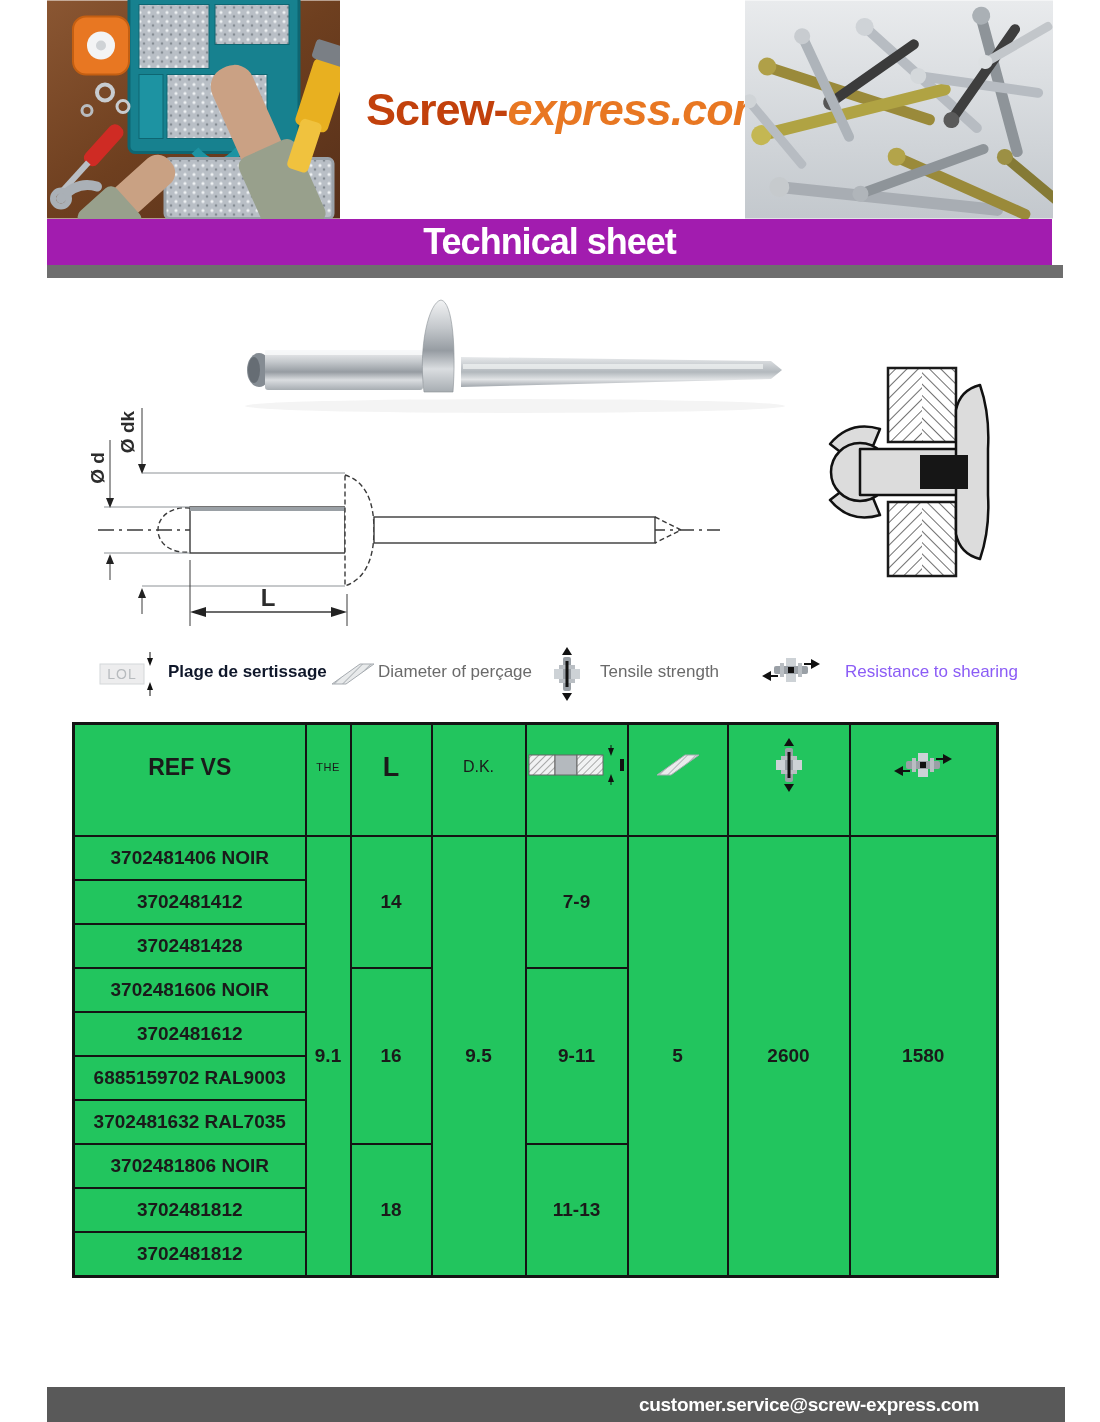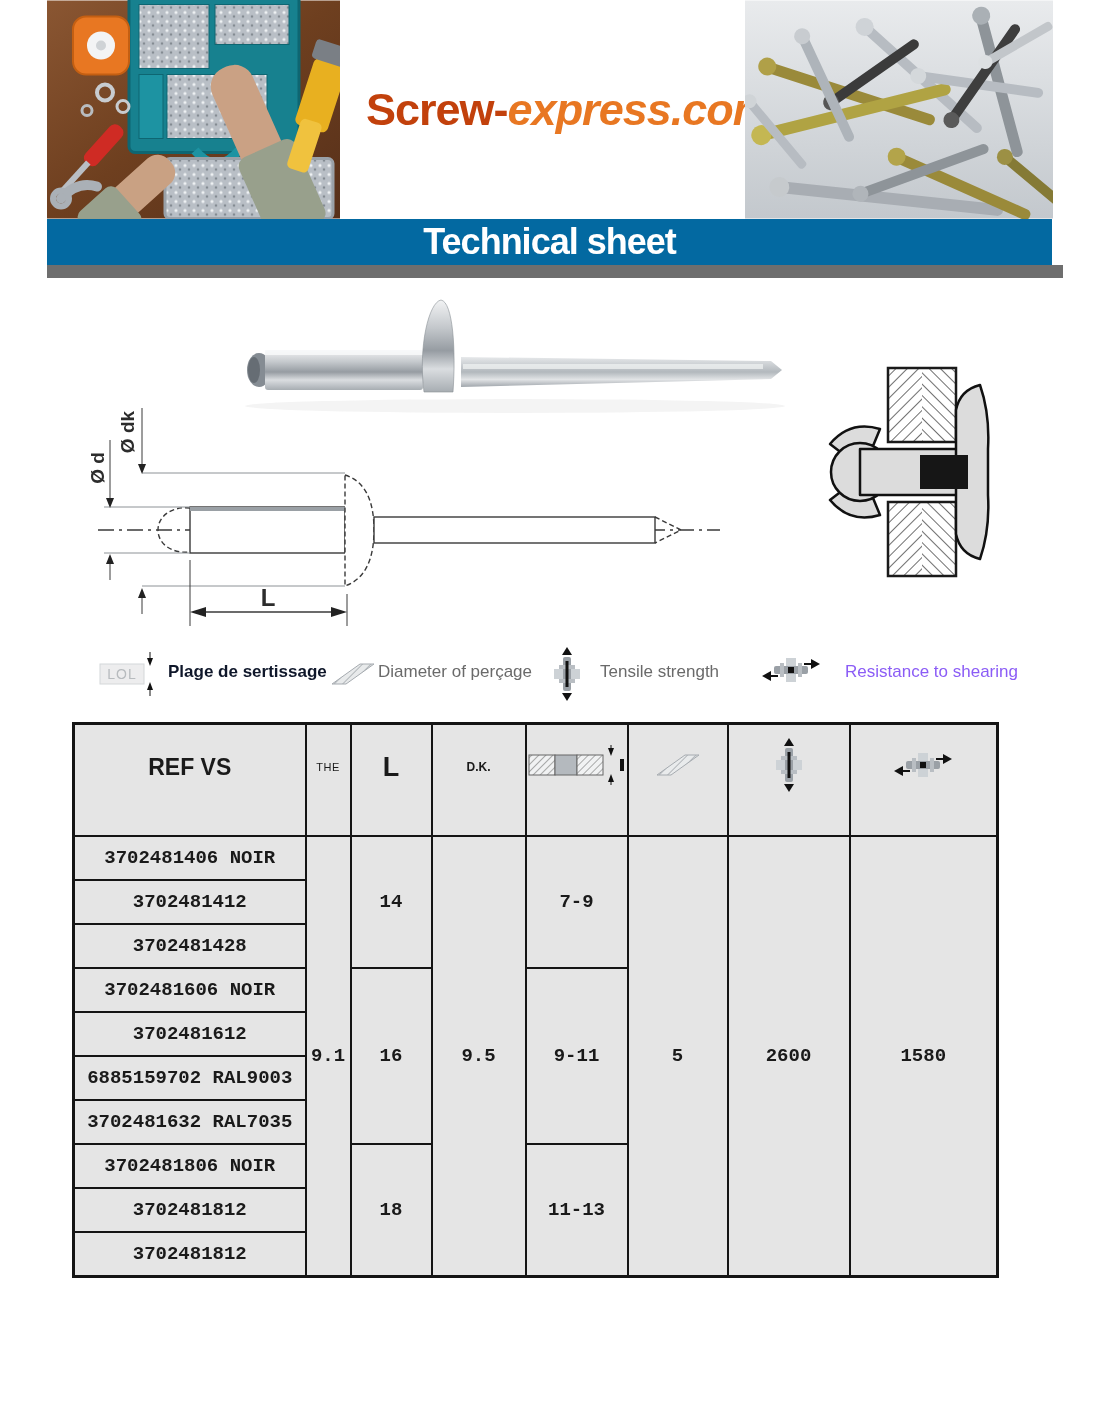--- a/index.html
+++ b/index.html
@@ -8,46 +8,46 @@
   .abs{position:absolute;}
 
   
   .photo-left{left:47px;top:0;width:293px;height:219px;}
   .photo-right{left:745px;top:0;width:308px;height:219px;}
   .logo{left:356px;top:60px;width:396px;height:100px;display:flex;align-items:center;}
   .logo-text{margin-left:10px;font-size:45px;font-weight:bold;letter-spacing:-1px;white-space:nowrap;}
   .logo-screw{color:#c2410c;}
   .logo-express{color:#e87722;font-style:italic;}
 
-  .banner{left:47px;top:219px;width:1005px;height:46px;background:#0369a1;
+  .banner{left:47px;top:219px;width:1005px;height:46px;background:#a21caf;
           display:flex;align-items:center;justify-content:center;}
   .banner span{color:#fff;font-weight:bold;font-size:36px;letter-spacing:-1px;}
   .banner-shadow{left:47px;top:265px;width:1016px;height:13px;background:#6e6e6e;}
 
   .product-photo{left:205px;top:290px;width:600px;height:140px;}
   .tech-drawing{left:80px;top:368px;width:700px;height:300px;}
   .cross-section{left:810px;top:352px;width:260px;height:240px;}
 
   
   .legend{left:0;top:640px;width:1100px;height:70px;}
   .lg-label{position:absolute;top:22px;font-size:17px;color:#6a6a6a;white-space:nowrap;}
   .lg-label.bold{font-weight:bold;color:#0f172a;}
   .lg-label.slate{color:#8b5cf6;}
 
   
   table.spec{position:absolute;left:72px;top:722px;border-collapse:collapse;table-layout:fixed;
              border:3px solid #141414;}
   table.spec th, table.spec td{border:2px solid #141414;text-align:center;vertical-align:middle;
-             background:#e5e5e5;padding:0;}
+             background:#22c55e;padding:0;}
   table.spec thead th{height:84px;vertical-align:middle;padding-bottom:26px;}
-  table.spec td{height:42px;font-weight:bold;font-size:19px;font-family:Liberation Mono, monospace;}
+  table.spec td{height:42px;font-weight:bold;font-size:19px;}
   .h-ref{font-size:23px;font-weight:bold;}
   .h-the{font-size:11px;font-weight:normal;letter-spacing:.5px;}
   .h-l{font-size:27px;font-weight:bold;}
-  .h-dk{font-size:12px;font-weight:bold;}
+  .h-dk{font-size:16px;font-weight:normal;}
   td.val{font-size:20px;}
 
   .note{left:116px;top:1252px;font-size:20px;color:#1c1c1c;}
 
   .footer{left:47px;top:1387px;width:1018px;height:35px;background:#595959;
           display:flex;align-items:center;justify-content:flex-end;}
   .footer span{color:#fff;font-weight:bold;font-size:19px;letter-spacing:-.3px;margin-right:86px;}
 </style>
 </head>
 <body>
@@ -447,14 +447,17 @@
       <tr>
           <td>3702481812</td>
         </tr>
       <tr>
           <td>3702481812</td>
         </tr>
     </tbody>
   </table>
 
 
+  <div class="abs footer">
+    <span>customer.service@screw-express.com</span>
+  </div>
 
 </div>
 
 </body></html>

